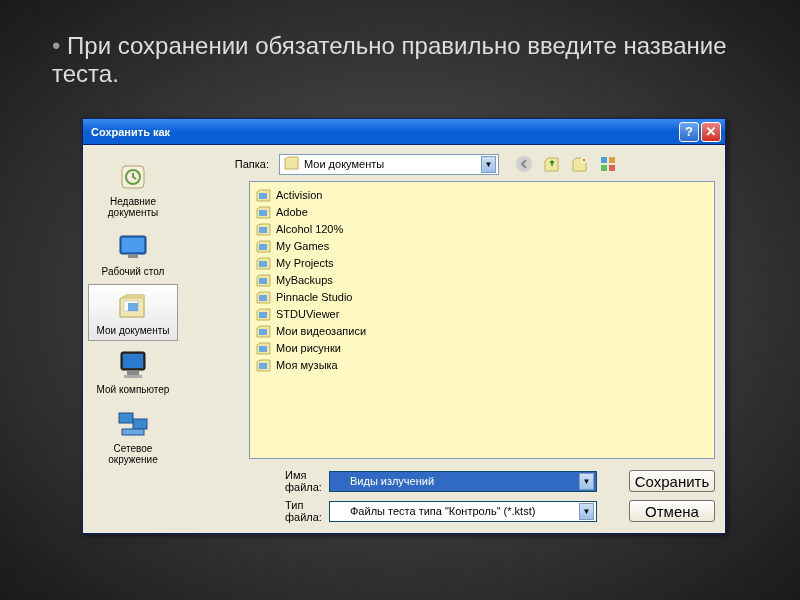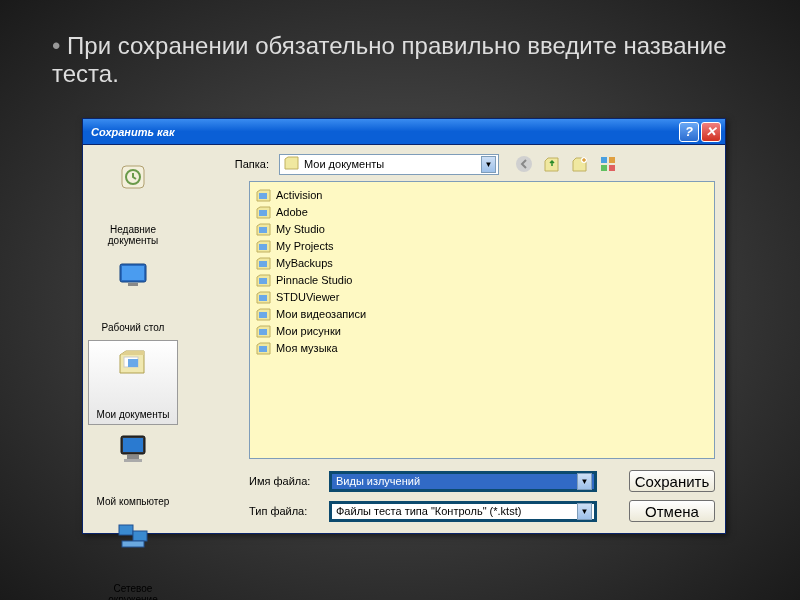--- a/index.html
+++ b/index.html
@@ -30,21 +30,20 @@
 }
 .titlebar {
   height: 26px;
   background: linear-gradient(to bottom, #3a8cf0 0%, #0a5fd6 50%, #0a5fd6 100%);
   border-bottom: 1px solid #0a246a;
   display: flex;
   align-items: center;
   padding: 0 4px 0 8px;
   color: #fff;
   font-weight: bold;
-  font-style: italic;
 }
 .titlebar .title { flex: 1; }
 .titlebar .tb-btn {
   width: 20px; height: 20px;
   margin-left: 2px;
   border: 1px solid #fff;
   border-radius: 3px;
   display: flex; align-items: center; justify-content: center;
   font-weight: bold;
   font-size: 13px;
@@ -67,21 +66,20 @@
 .place {
   width: 90px;
   display: flex;
   flex-direction: column;
   align-items: center;
   padding: 4px 2px;
   text-align: center;
   font-size: 10px;
   color: #000;
   border: 1px solid transparent;
-  gap: 28px;
 }
 .place.selected {
   border: 1px solid #9a9a9a;
   background: linear-gradient(#fff,#e6e6e6);
 }
 .pic {
   width: 34px; height: 34px;
   margin-bottom: 2px;
   display: flex; align-items: center; justify-content: center;
 }
@@ -143,27 +141,27 @@
 .file .fic { width:16px; height:14px; margin-right:4px; }
 .bottom {
   margin-top: 10px;
   margin-left: 62px;
   display: grid;
   grid-template-columns: 72px 268px 1fr 86px;
   grid-template-rows: 24px 24px;
   gap: 6px 8px;
   align-items: center;
 }
-.blbl { text-align:left; }
+.blbl { text-align:left;margin-left:36px; }
 .bcombo {
   height: 21px;
   background:#fff;
-  border:3px solid #0c4a6e;
+  border:1px solid #0c4a6e;
   display:flex; align-items:center;
-  padding:0 2px 0 4px;
+  padding:0 2px 0 20px;
   font-size:11px;
 }
 .bcombo.sel { background:#316ac5; color:#fff; }
 .bcombo .btxt { flex:1; overflow:hidden; white-space:nowrap; }
 .btn {
   height: 22px;
   background: linear-gradient(#fff,#ece9d8);
   border: 1px solid #707070;
   border-radius: 3px;
   font-size: 15px;
@@ -297,21 +295,28 @@
                 <path d="M1 4 l3 -2 h10 v11 h-13 z" fill="#f0e8a0" stroke="#c0b060"></path>
                 <rect x="3" y="5" width="8" height="6" fill="#6aa8e8"></rect>
               </svg></span>
             <span>Adobe</span>
           </div>
           <div class="file">
             <span class="fic"><svg width="16" height="14">
                 <path d="M1 4 l3 -2 h10 v11 h-13 z" fill="#f0e8a0" stroke="#c0b060"></path>
                 <rect x="3" y="5" width="8" height="6" fill="#6aa8e8"></rect>
               </svg></span>
-            <span>My Studio</span>
+            <span>Alcohol 120%</span>
+          </div>
+          <div class="file">
+            <span class="fic"><svg width="16" height="14">
+                <path d="M1 4 l3 -2 h10 v11 h-13 z" fill="#f0e8a0" stroke="#c0b060"></path>
+                <rect x="3" y="5" width="8" height="6" fill="#6aa8e8"></rect>
+              </svg></span>
+            <span>My Games</span>
           </div>
           <div class="file">
             <span class="fic"><svg width="16" height="14">
                 <path d="M1 4 l3 -2 h10 v11 h-13 z" fill="#f0e8a0" stroke="#c0b060"></path>
                 <rect x="3" y="5" width="8" height="6" fill="#6aa8e8"></rect>
               </svg></span>
             <span>My Projects</span>
           </div>
           <div class="file">
             <span class="fic"><svg width="16" height="14">

